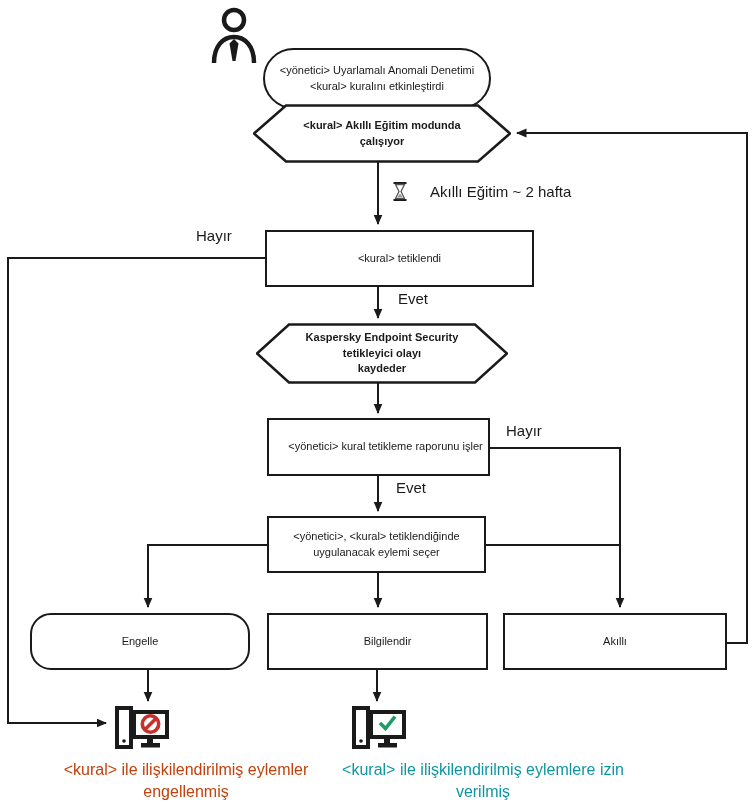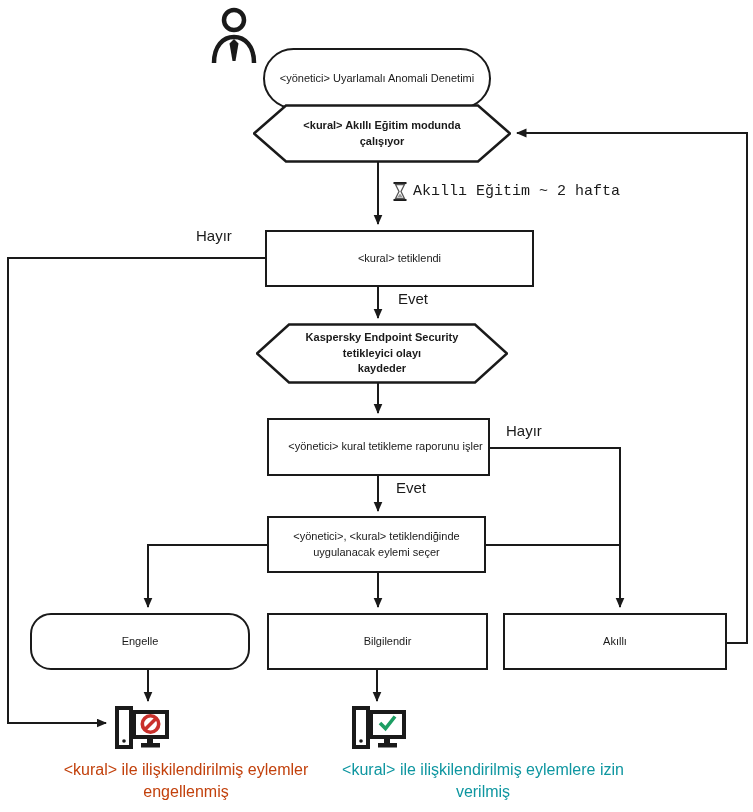--- a/index.html
+++ b/index.html
@@ -12,21 +12,21 @@
     position:absolute;display:flex;align-items:center;justify-content:center;
     text-align:center;background:#ffffff;box-sizing:border-box;
     font-size:11px;line-height:1.45;color:#1a1a1a;
   }
   .rect{border:2px solid #1a1a1a;}
   .hex{background:transparent;border:none;font-weight:bold;}
   .hex .hex-svg{position:absolute;left:0;top:0;}
   .hex .hex-label{position:relative;z-index:2;padding:0 28px;}
   .stadium{border:2px solid #1a1a1a;border-radius:31px;margin-top:40px;}
   .edge-label{position:absolute;font-size:15px;color:#1a1a1a;white-space:nowrap;}
-  .timer-label{position:absolute;display:flex;align-items:center;gap:6px;font-size:15px;color:#1a1a1a;white-space:nowrap;font-family:Liberation Mono, monospace;}
+  .timer-label{position:absolute;display:flex;align-items:center;gap:23px;font-size:15px;color:#1a1a1a;white-space:nowrap;}
   .caption{position:absolute;text-align:center;font-size:16px;line-height:1.35;}
   .icon-wrap{position:absolute;}
 </style>
 </head>
 <body>
 
 <div class="canvas">
 
   <svg class="layer" width="753" height="812">
     <defs>
@@ -55,20 +55,21 @@
     <svg width="46" height="58" viewBox="0 0 46 58">
       <circle cx="23" cy="14" r="10" fill="none" stroke="#1a1a1a" stroke-width="4.5"></circle>
       <path d="M3,57 C3,40 12,31 23,31 C34,31 43,40 43,57" fill="none" stroke="#1a1a1a" stroke-width="4.5"></path>
       <path d="M23,33 L18.5,37.5 L21.5,55 L24.5,55 L27.5,37.5 Z" fill="#1a1a1a"></path>
     </svg>
   </div>
 
   <div class="node stadium" style="left:263px;top:8px;width:228px;height:61px;">
     <div>
       <div>&lt;yönetici&gt; Uyarlamalı Anomali Denetimi</div>
+      <div>&lt;kural&gt; kuralını etkinleştirdi</div>
     </div>
   </div>
 
   <div class="node hex" style="left:253px;top:104px;width:258px;height:59px;">
     <svg class="hex-svg" width="258" height="59" viewBox="0 0 258 59">
       <polygon points="1,29.5 33,1.5 225,1.5 257,29.5 225,57.5 33,57.5" fill="#ffffff" stroke="#1a1a1a" stroke-width="2.5"></polygon>
     </svg>
     <div class="hex-label">&lt;kural&gt; Akıllı Eğitim modunda çalışıyor</div>
   </div>
 

